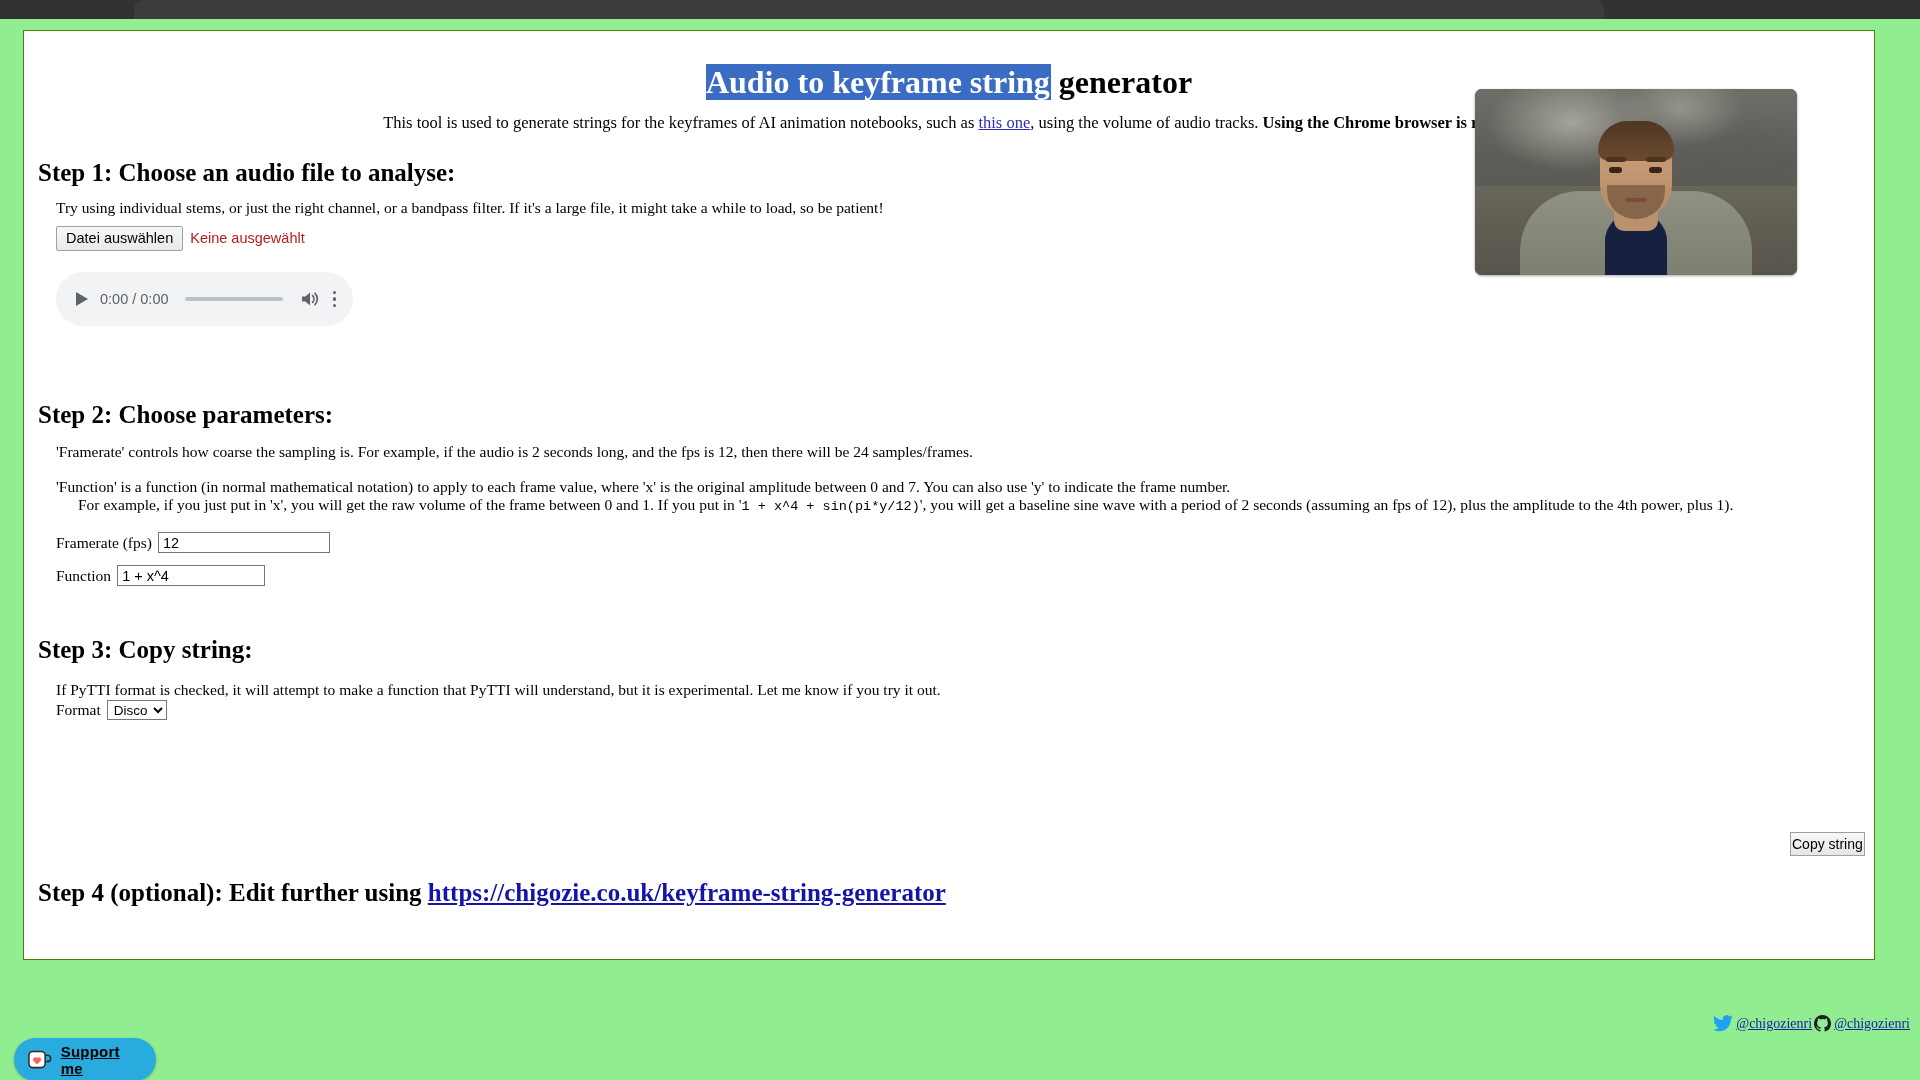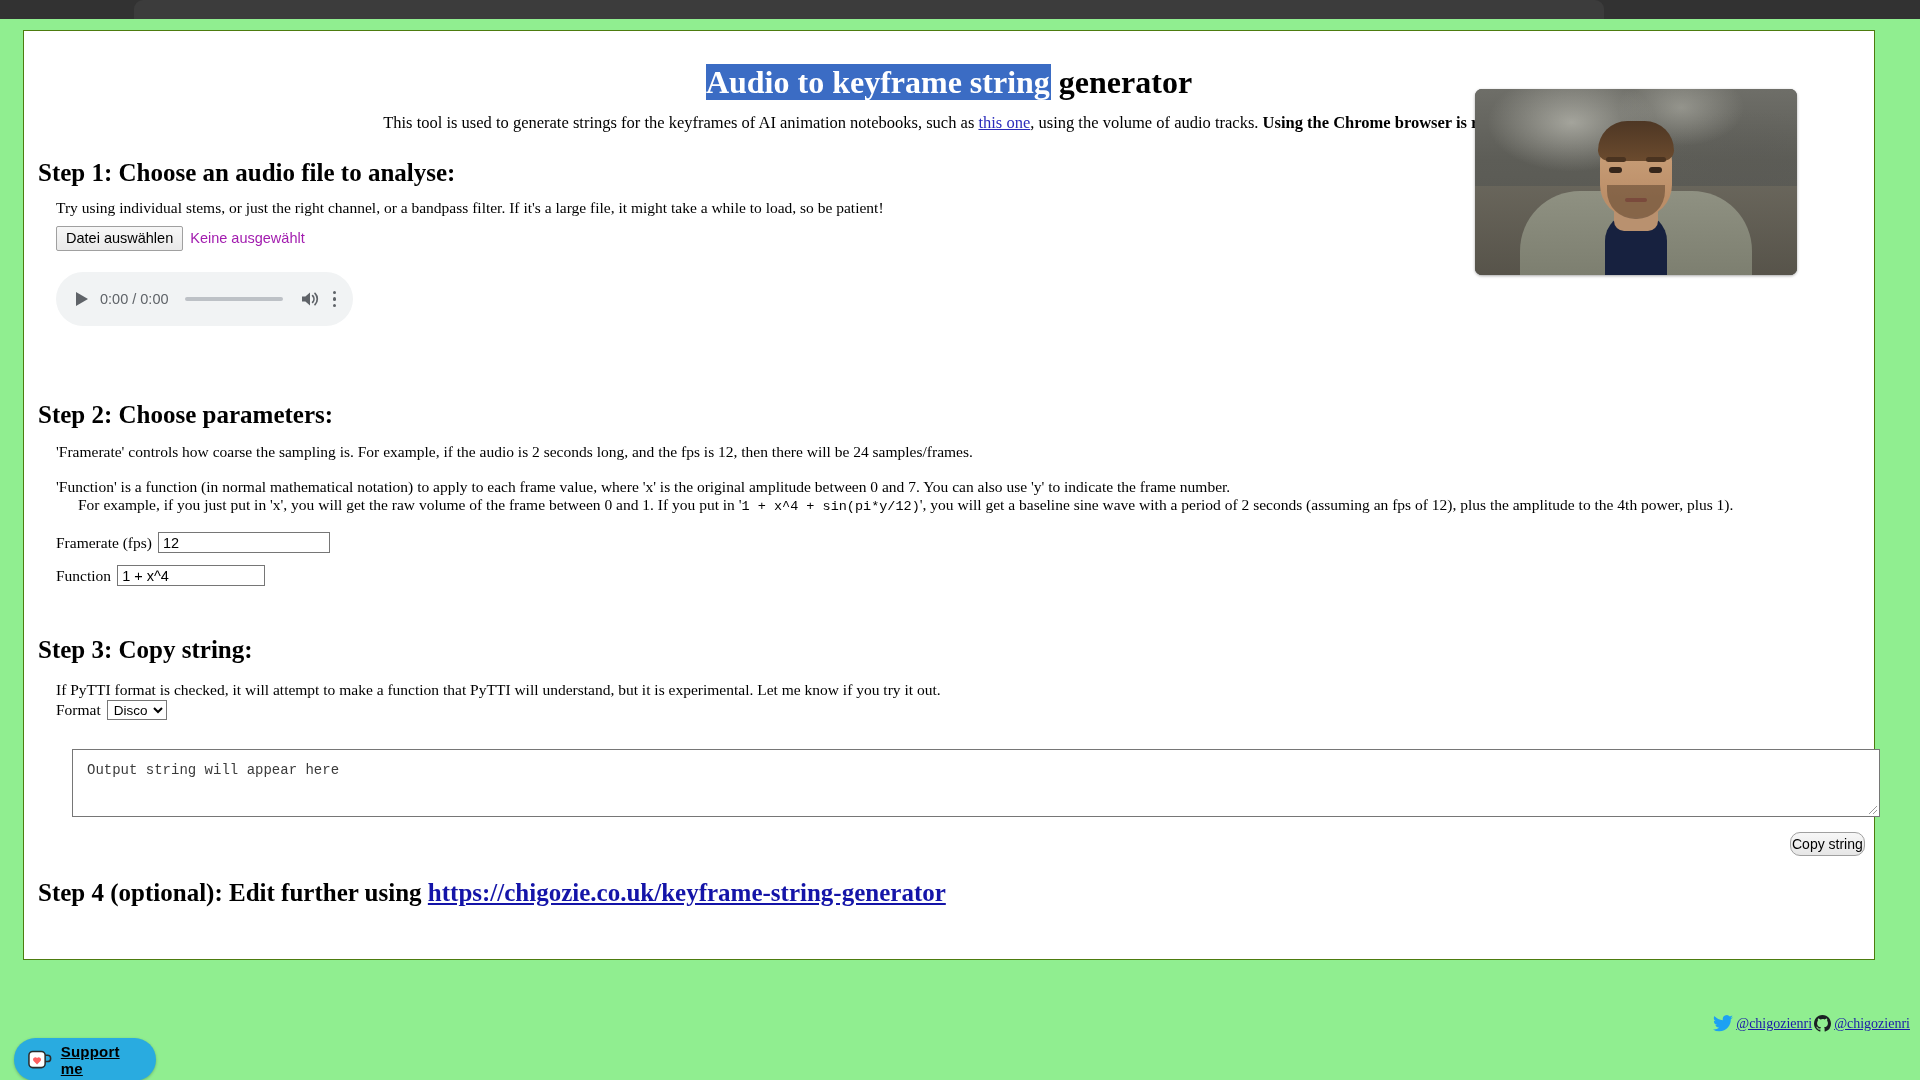--- a/index.html
+++ b/index.html
@@ -102,21 +102,21 @@
     background: linear-gradient(#f7f7f7, #e9e9e9);
     border: 1px solid #a0a0a0;
     border-radius: 2px;
     padding: 3px 9px;
     color: #000;
     line-height: 1.15;
   }
   .file-status {
     font-family: "Liberation Sans", sans-serif;
     font-size: 14.5px;
-    color: #a21caf;
+    color: #b91c1c;
   }
 
   
   #audio-player {
     width: 297px;
     height: 54px;
     background: #f1f3f4;
     border-radius: 27px;
     display: flex;
     align-items: center;
@@ -195,21 +195,21 @@
   #output-area .resize-grip {
     position: absolute;
     right: 1px; bottom: 1px;
     width: 12px; height: 12px;
   }
   .copy-button {
     font-family: "Liberation Sans", sans-serif;
     font-size: 14px;
     background: linear-gradient(#f7f7f7, #e6e6e6);
     border: 1px solid #a0a0a0;
-    border-radius: 10px;
+    border-radius: 0;
     padding: 3px 1px;
     color: #000;
   }
 
   
   .step4-link {
     color: #1414a8;
     text-decoration: underline;
   }
 
@@ -435,28 +435,20 @@
       <p class="body-text">If PyTTI format is checked, it will attempt to make a function that PyTTI will understand, but it is experimental. Let me know if you try it out.</p>
     </div>
 
     <div class="abs field-row" style="left:32px; top:669px;justify-content:center;">
       <label>Format</label>
       <select class="select-input">
         <option>Disco</option>
       </select>
     </div>
 
-    <div class="abs" style="left:48px; top:718px;">
-      <div id="output-area">
-        <span>Output string will appear here</span>
-        <svg class="resize-grip" viewBox="0 0 12 12">
-          <path d="M11 3 L3 11 M11 7 L7 11" stroke="#9a9a9a" stroke-width="1" fill="none"></path>
-        </svg>
-      </div>
-    </div>
 
     <div class="abs" style="left:1766px; top:801px;">
       <button class="copy-button">Copy string</button>
     </div>
 
     <div class="abs" style="left:14px; top:848px;">
       <h2 class="step-heading"><span>Step 4 (optional): Edit further using </span><a class="step4-link" href="#">https://chigozie.co.uk/keyframe-string-generator</a></h2>
     </div>
 
   </div>

